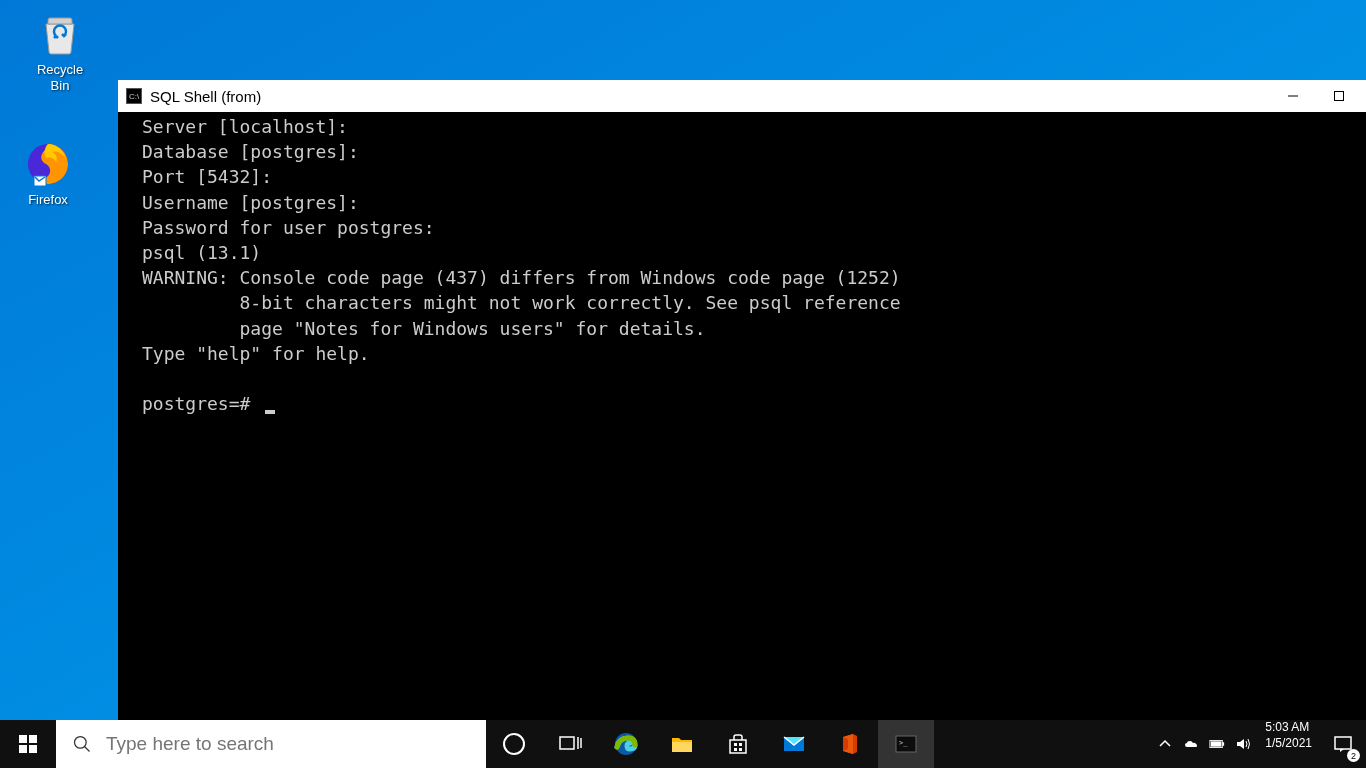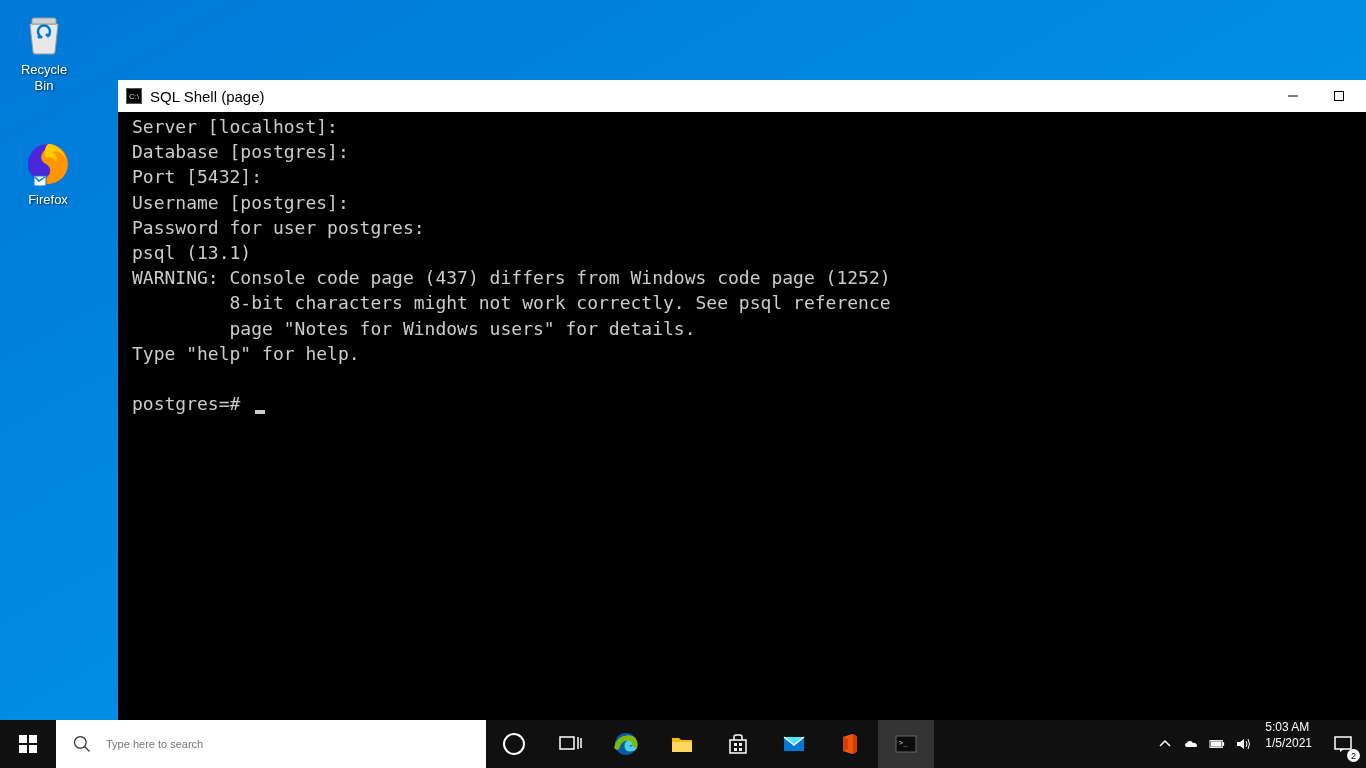--- a/index.html
+++ b/index.html
@@ -28,21 +28,21 @@
 .desktop-icon .icon {
   width: 48px;
   height: 48px;
 }
 .desktop-icon .label {
   color: #fff;
   font-size: 13px;
   text-shadow: 1px 1px 2px rgba(0,0,0,0.7);
   line-height: 1.2;
 }
-.recycle-bin-icon { top: 10px; left: 4px; }
+.recycle-bin-icon { top: 10px; left: 20px; }
 .firefox-icon { top: 140px; left: 8px; justify-content: center; }
 
 .terminal-window {
   position: absolute;
   top: 80px;
   left: 118px;
   right: 0;
   bottom: 48px;
   background: #000;
   display: flex;
@@ -85,21 +85,21 @@
   cursor: pointer;
   font-size: 14px;
 }
 .terminal-body {
   flex: 1;
   background: #000;
   color: #ccc;
   font-family: "Consolas", monospace;
   font-size: 18px;
   line-height: 1.4;
-  padding: 2px 14px;
+  padding: 2px 24px;
   white-space: pre;
   overflow: hidden;
 }
 .cursor {
   display: inline-block;
   width: 10px;
   height: 4px;
   background: #ccc;
   vertical-align: bottom;
   margin-bottom: 2px;
@@ -130,21 +130,21 @@
   display: flex;
   align-items: center;
   padding: 0 16px;
   gap: 14px;
   cursor: text;
 }
 .search-box svg { width: 20px; height: 20px; color: #333; }
 .search-box input {
   border: none;
   outline: none;
-  font-size: 11px;
+  font-size: 19px;
   color: #ec4899;
   flex: 1;
   background: transparent;
 }
 .task-icons {
   display: flex;
   align-items: stretch;
 }
 .task-icon {
   width: 56px;
@@ -226,21 +226,21 @@
         <path d="M11 37 L15 41 L21 37" stroke="#0078d7" stroke-width="1.5" fill="none"></path>
       </svg>
     </div>
     <div class="label">Firefox</div>
   </div>
 </div>
 
 <div class="terminal-window">
   <div class="title-bar">
     <div class="title-bar-icon">C:\</div>
-    <div class="title-bar-text">SQL Shell (page)</div>
+    <div class="title-bar-text">SQL Shell (from)</div>
     <div class="title-bar-controls">
       <div class="title-bar-btn">
         <svg width="12" height="12" viewBox="0 0 12 12">
             <line x1="1" y1="6" x2="11" y2="6" stroke="#000" stroke-width="1"></line>
           </svg>
       </div>
       <div class="title-bar-btn">
         <svg width="12" height="12" viewBox="0 0 12 12">
             <rect x="1.5" y="1.5" width="9" height="9" stroke="#000" stroke-width="1" fill="none"></rect>
           </svg>

